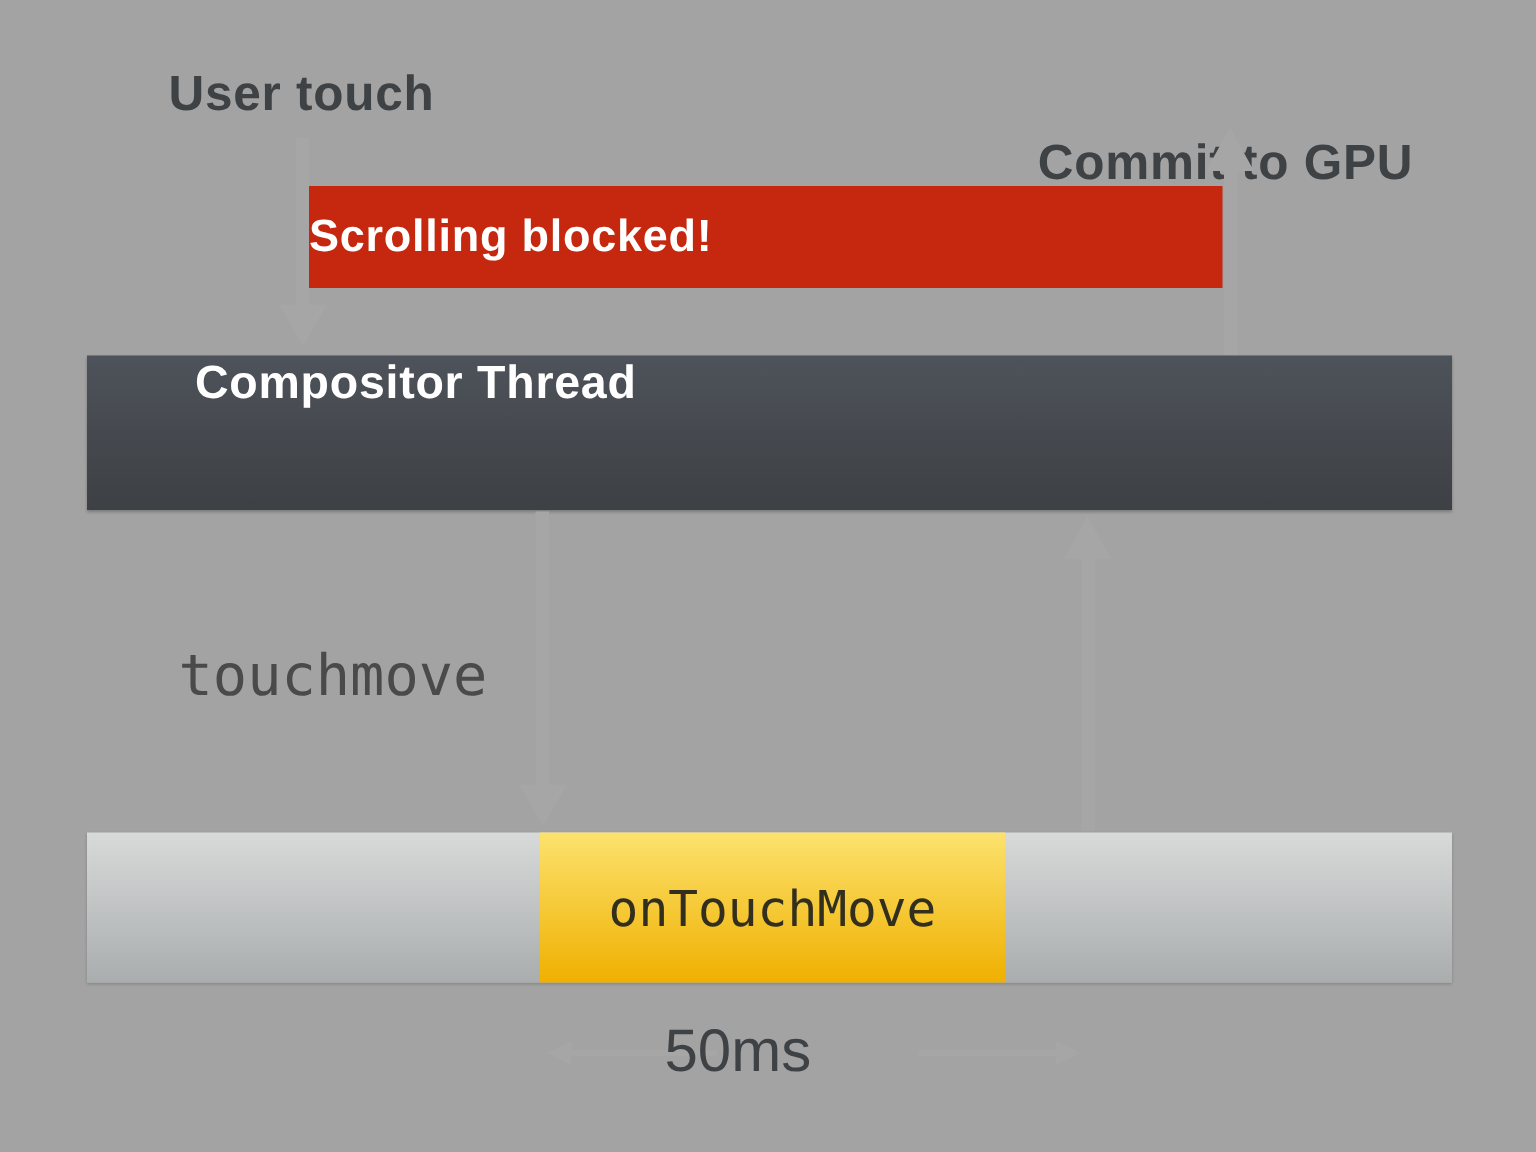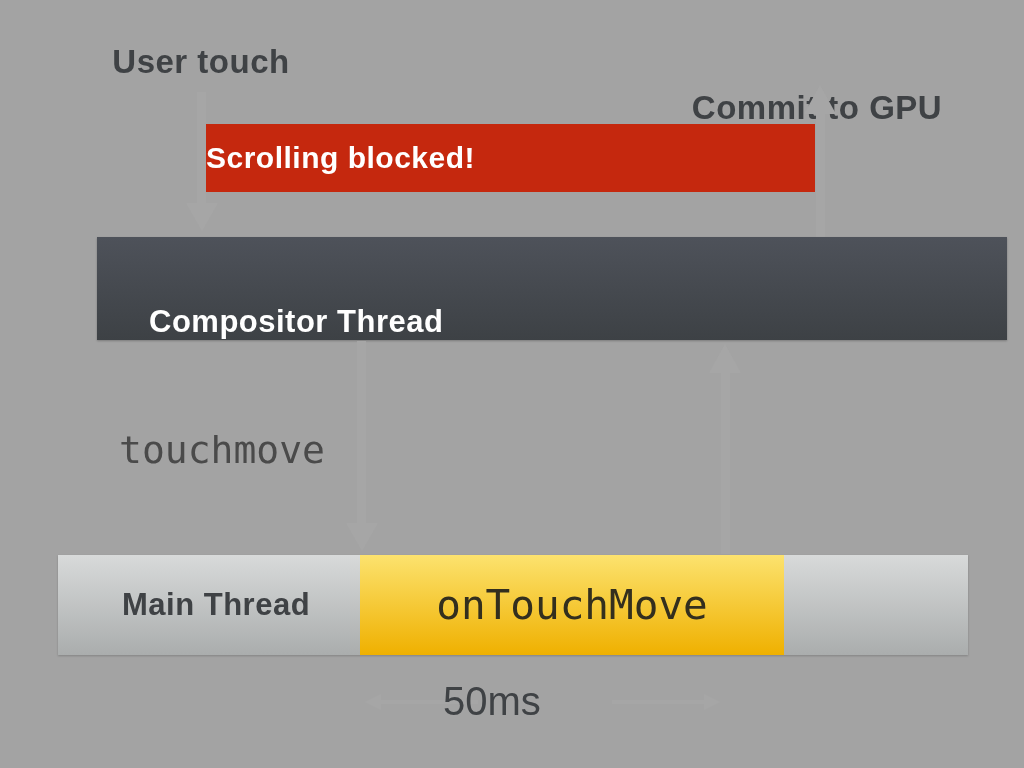--- a/index.html
+++ b/index.html
@@ -45,37 +45,37 @@
 
   .banner{
     position:absolute;left:206px;top:124px;width:609px;height:68px;
     background:var(--banner-bg);color:#ffffff;font-size:30px;font-weight:bold;
     display:flex;align-items:center;justify-content:flex-start;letter-spacing:0.5px;
   }
   .compositor{
     position:absolute;left:58px;top:237px;width:910px;height:103px;
     background:linear-gradient(180deg,var(--comp-top),var(--comp-bottom));
     color:#ffffff;font-size:31px;font-weight:bold;
-    display:flex;align-items:flex-end;padding-left:52px;box-sizing:border-box;
-    letter-spacing:0.5px;box-shadow:0 1px 2px rgba(0,0,0,0.25);margin-left:39px;
+    display:flex;align-items:flex-start;padding-left:72px;box-sizing:border-box;
+    letter-spacing:0.5px;box-shadow:0 1px 2px rgba(0,0,0,0.25);
   }
   .main-bar{
     position:absolute;left:58px;top:555px;width:910px;height:100px;
     background:linear-gradient(180deg,var(--main-top),var(--main-bottom));
     box-shadow:0 1px 2px rgba(0,0,0,0.2);
   }
   .main-label{
     position:absolute;left:64px;top:0;height:100%;display:flex;align-items:center;
     font-size:31px;font-weight:bold;color:var(--label);letter-spacing:0.5px;
   }
   .busy{
-    position:absolute;left:302px;top:0;width:424px;height:100%;
+    position:absolute;left:302px;top:0;width:310px;height:100%;
     background:linear-gradient(180deg,var(--busy-top),var(--busy-bottom));
     display:flex;align-items:center;justify-content:center;
-    font-family:"DejaVu Sans Mono",monospace;font-size:41px;color:var(--busy-text);
+    font-family:"DejaVu Sans Mono",monospace;font-size:33px;color:var(--busy-text);
   }
   .event-label{
     position:absolute;left:119px;top:428px;
     font-family:"DejaVu Sans Mono",monospace;font-size:38px;color:var(--event-text);
   }
   .duration-label{
     position:absolute;left:443px;top:679px;width:200px;
     font-size:40px;color:var(--label);
   }
 </style>
@@ -111,21 +111,20 @@
   </div>
 
   <div class="event-label">touchmove</div>
 
   <div>
     <div class="head-up" style="left:709px;top:344px;"></div>
     <div class="shaft-v" style="left:721px;top:372px;height:182px;"></div>
   </div>
 
   <div class="main-bar">
-    <div class="main-label">Main Thread</div>
     <div class="busy">
       <span>onTouchMove</span>
     </div>
   </div>
 
   <div>
     <div class="head-left" style="left:365px;top:694px;"></div>
     <div class="shaft-h" style="left:379px;top:700px;width:99px;"></div>
     <div class="duration-label">50ms</div>
     <div class="shaft-h" style="left:612px;top:700px;width:93px;"></div>

